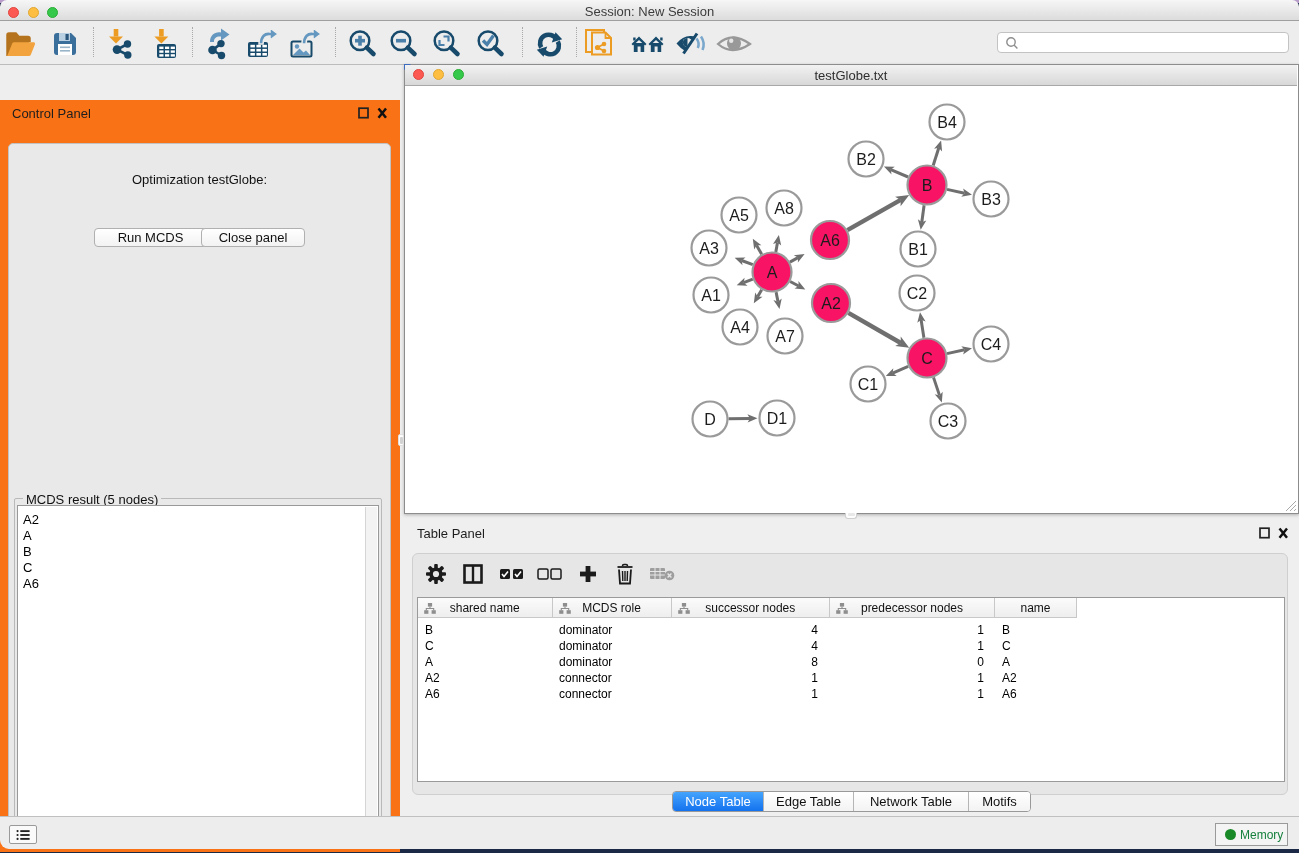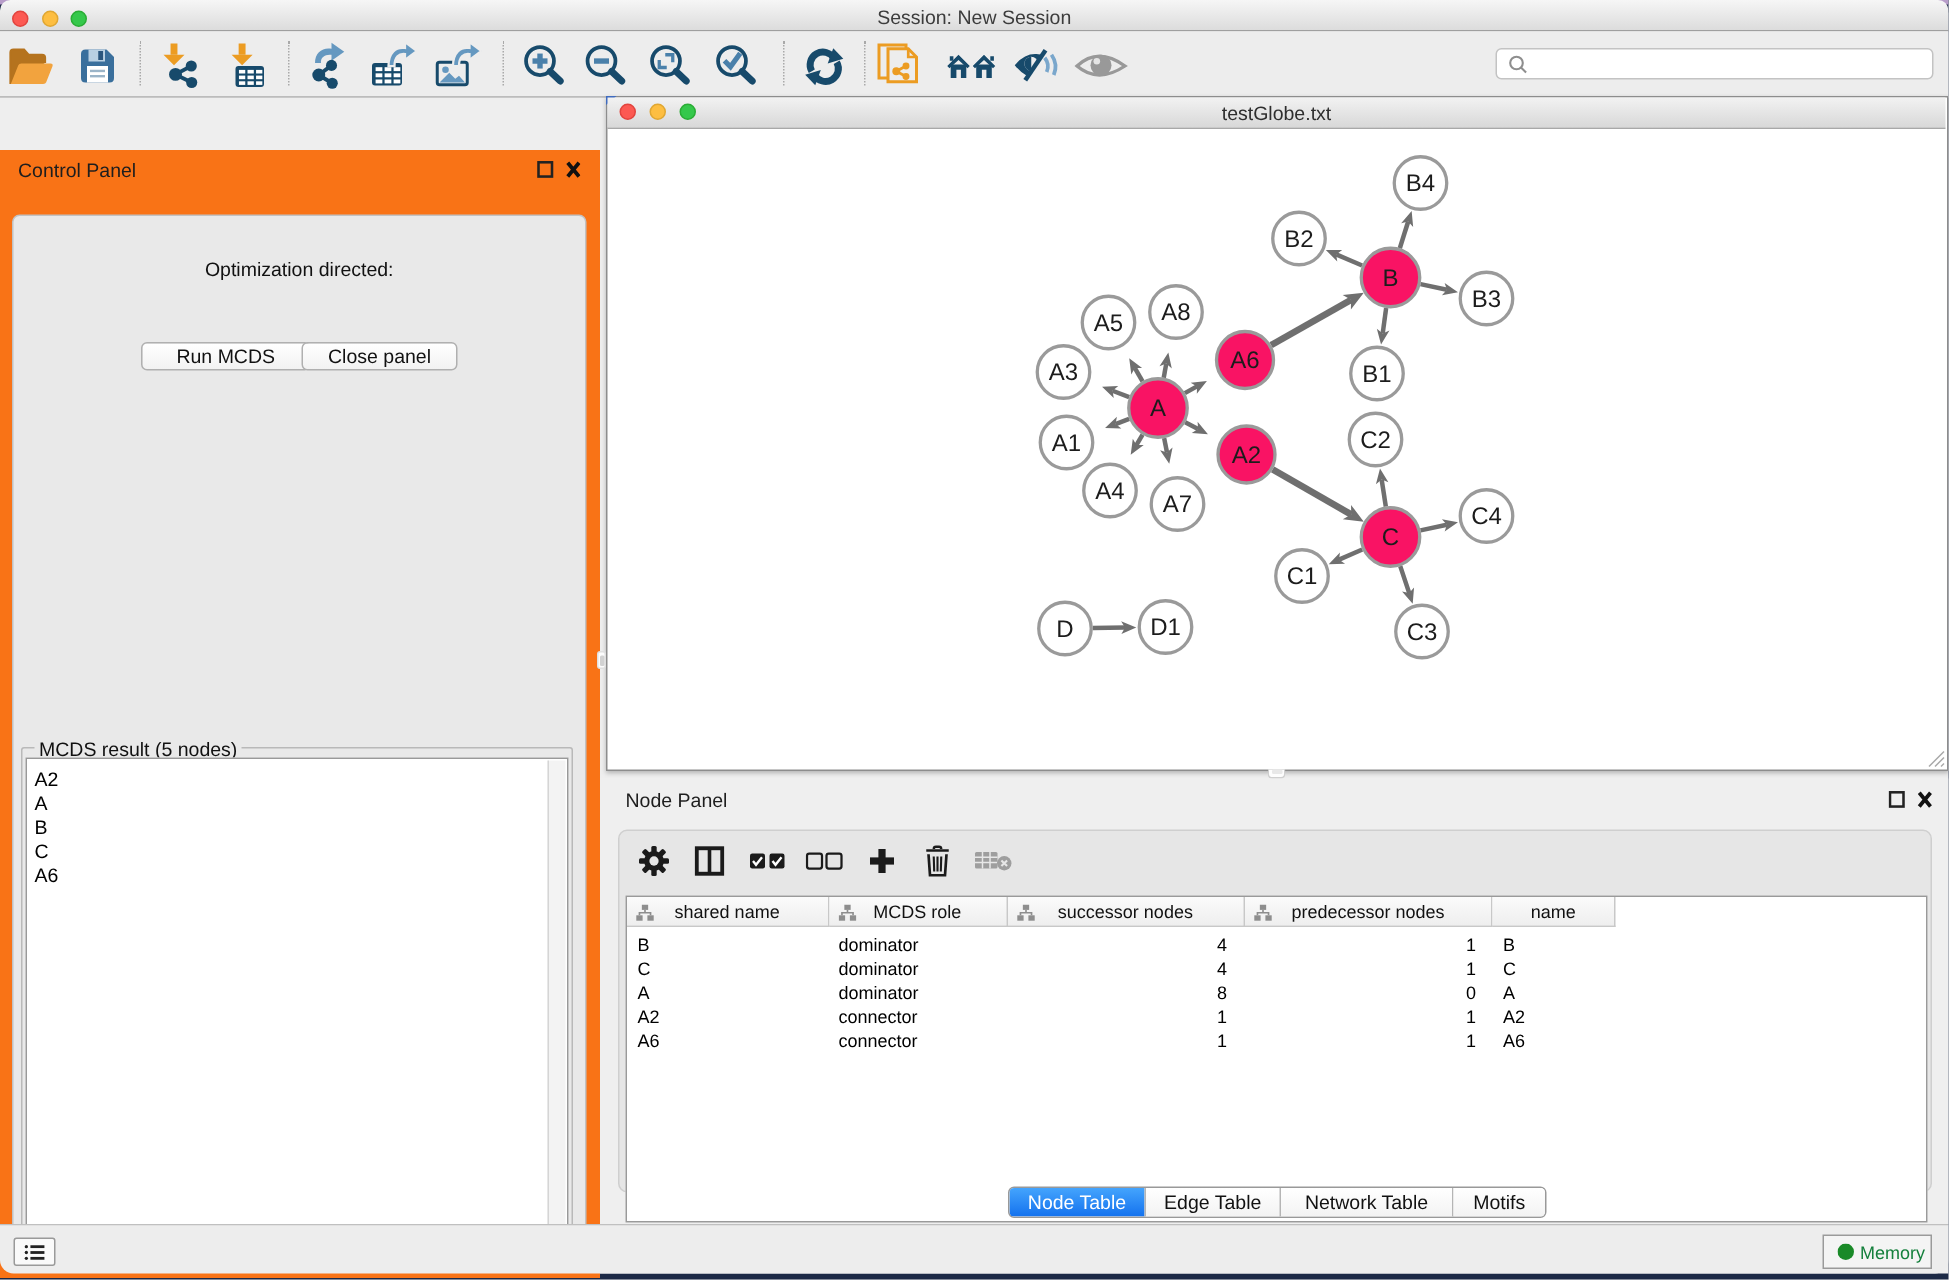--- a/index.html
+++ b/index.html
@@ -34,21 +34,21 @@
 
 #nwin { left:404px; top:64px; width:895px; height:450px; background:#fff; border:1px solid #8d8d8d; box-shadow:0 1px 3px rgba(0,0,0,.25); }
 #nwtitle { left:0; top:0; width:892px; height:21px; background:linear-gradient(#f2f2f2,#d8d8d8); border-bottom:1px solid #a8a8a8; }
 #nwtitle .title { width:100%; text-align:center; font-size:13px; color:#2e2e2e; line-height:21px; }
 #graph { left:0; top:22px; }
 
 #tpanel { left:400px; top:519px; width:899px; height:297px; background:#efefef; }
 #tpanel .hdr { left:17px; top:7px; font-size:13px; color:#1e1e1e; }
 #tcontainer { left:12px; top:34px; width:876px; height:242px; background:#e6e6e6; border:1px solid #cfcfcf; border-radius:6px; }
 #ttoolbar { left:0px; top:0px; width:874px; height:44px; }
-#ttable { left:4px; top:43px; width:868px; height:218px; background:#fff; border:1px solid #9a9a9a; }
+#ttable { left:4px; top:43px; width:868px; height:185px; background:#fff; border:1px solid #9a9a9a; }
 .thead { position:absolute; top:0; height:20px; background:linear-gradient(#fbfbfb,#eeeeee); border-right:1px solid #c8c8c8; border-bottom:1px solid #c8c8c8; font-size:12px; color:#111; text-align:center; line-height:20px; }
 .trow { position:absolute; font-size:12px; color:#000; height:16px; line-height:16px; }
 #ttabs { left:272px; top:272px; height:21px; display:flex; border:1px solid #999; border-radius:4px; overflow:hidden; background:#fff; font-size:13px; }
 #ttabs div { text-align:center; line-height:19px; color:#111; border-right:1px solid #b5b5b5; background:linear-gradient(#ffffff,#f3f3f3); }
 #ttabs div:last-child { border-right:none; }
 #ttabs div.sel { background:linear-gradient(#44a4fd,#1472ee); color:#fff; }
 
 #statusbar { left:0; top:816px; width:1299px; height:33px; background:#ededed; border-top:1px solid #c0c0c0; border-radius:0 0 9px 9px; }
 #listbtn { left:9px; top:8px; width:28px; height:19px; background:#fafafa; border:1px solid #9a9a9a; border-radius:2px; }
 #membtn { left:1215px; top:6px; width:73px; height:23px; background:#f4f4f4; border:1px solid #9a9a9a; font-size:12px; color:#15803d; }
@@ -198,21 +198,21 @@
       </svg>
   </div>
 </div>
 <div class="abs" id="cpanel">
   <div class="abs hdr">Control Panel</div>
   <svg class="winbtns" style="left:358px" width="29" height="12" viewBox="0 0 29 12">
       <rect x="1" y="1.2" width="9" height="9.5" fill="none" stroke="#222" stroke-width="1.7"></rect>
       <path d="M20.5 1.5 L28 10.7 M28 1.5 L20.5 10.7" stroke="#111" stroke-width="2.5" fill="none"></path>
     </svg>
   <div class="abs" id="cppane"></div>
-  <div class="abs" id="optlabel">Optimization directed:</div>
+  <div class="abs" id="optlabel">Optimization testGlobe:</div>
   <div class="btn" style="left:94px;top:128px;width:113px;">Run MCDS</div>
   <div class="btn" style="left:201px;top:128px;width:104px;">Close panel</div>
   <div class="abs" id="fieldset">
     <div class="legend">MCDS result (5 nodes)</div>
     <div id="mlist">A2<br>A<br>B<br>C<br>A6
       <div id="mscroll"></div>
     </div>
   </div>
 </div>
 <div class="abs" style="left:0;top:64px;width:1299px;height:1px;background:#bcbcbc;"></div>
@@ -306,21 +306,21 @@
 <text x="543" y="339.5" text-anchor="middle" font-size="16" fill="#1c1c1c">C3</text>
 <text x="586" y="262.5" text-anchor="middle" font-size="16" fill="#1c1c1c">C4</text>
 <text x="305" y="337.5" text-anchor="middle" font-size="16" fill="#1c1c1c">D</text>
 <text x="372" y="336.5" text-anchor="middle" font-size="16" fill="#1c1c1c">D1</text>
   </svg>
   <svg class="abs" style="right:1px;bottom:1px" width="12" height="12" viewBox="0 0 12 12">
       <path d="M11 1 L1 11 M11 5 L5 11 M11 9 L9 11" stroke="#aaa" stroke-width="1"></path>
     </svg>
 </div>
 <div class="abs" id="tpanel">
-  <div class="abs hdr">Node Panel</div>
+  <div class="abs hdr">Table Panel</div>
   <svg class="winbtns" style="left:859px;top:8px" width="29" height="12" viewBox="0 0 29 12">
       <rect x="1" y="1.2" width="9" height="9.5" fill="none" stroke="#222" stroke-width="1.7"></rect>
       <path d="M20.5 1.5 L28 10.7 M28 1.5 L20.5 10.7" stroke="#111" stroke-width="2.5" fill="none"></path>
     </svg>
   <div class="abs" id="tcontainer">
 <div class="abs" id="ttoolbar">
   <svg class="abs" style="left:13px;top:10px" width="20" height="20" viewBox="0 0 20 20">
           <rect x="8.2" y="0" width="3.6" height="20" rx="1" fill="#1b1b1b" transform="rotate(0 10 10)"></rect>
           <rect x="8.2" y="0" width="3.6" height="20" rx="1" fill="#1b1b1b" transform="rotate(45 10 10)"></rect>
           <rect x="8.2" y="0" width="3.6" height="20" rx="1" fill="#1b1b1b" transform="rotate(90 10 10)"></rect>

